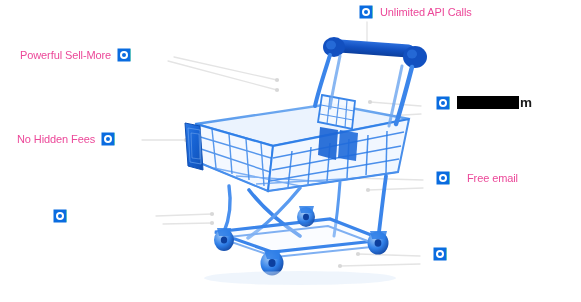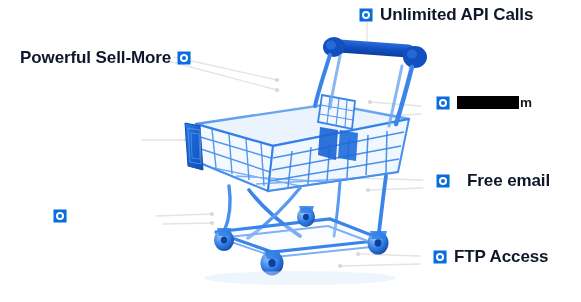--- a/index.html
+++ b/index.html
@@ -9,23 +9,23 @@
     font-family:"Liberation Sans", sans-serif;
     overflow:hidden;
     position:relative;
   }
   #stage{position:absolute;left:0;top:0;width:581px;height:302px;}
   .layer{position:absolute;left:0;top:0;width:581px;height:302px;}
 
   
   .callout{position:absolute;display:flex;align-items:center;white-space:nowrap;}
   .callout .lbl{
-    font-size:17px;
-    font-weight:700;
-    color:#0f172a;
+    font-size:11px;
+    font-weight:400;
+    color:#ec4899;
     letter-spacing:-0.1px;
     line-height:1;
   }
   .callout.right .lbl{margin-left:8px;}
   .callout.left  .lbl{margin-right:7px;}
 
   
   .marker{
     width:12px;height:12px;flex:0 0 12px;
     background:#0a6ce0;
@@ -246,20 +246,26 @@
     <ellipse cx="300" cy="278" rx="96" ry="7" fill="#dce9f9" opacity="0.45"></ellipse>
   </svg>
 
   <div class="callout left" id="c-sell">
     <span class="lbl">Powerful Sell-More</span>
     <span class="marker">
         <i></i>
       </span>
   </div>
 
+  <div class="callout left" id="c-fees">
+    <span class="lbl">No Hidden Fees</span>
+    <span class="marker">
+        <i></i>
+      </span>
+  </div>
 
   <div class="callout left" id="c-resp">
     <span class="marker">
         <i></i>
       </span>
   </div>
 
   <div class="callout right" id="c-api">
     <span class="marker">
         <i></i>
@@ -281,16 +287,15 @@
     <span class="marker">
         <i></i>
       </span>
     <span class="lbl" style="margin-left:18px;">Free email</span>
   </div>
 
   <div class="callout right" id="c-ftp">
     <span class="marker">
         <i></i>
       </span>
-    <span class="lbl">FTP Access</span>
   </div>
 
 </div>
 
 </body></html>

